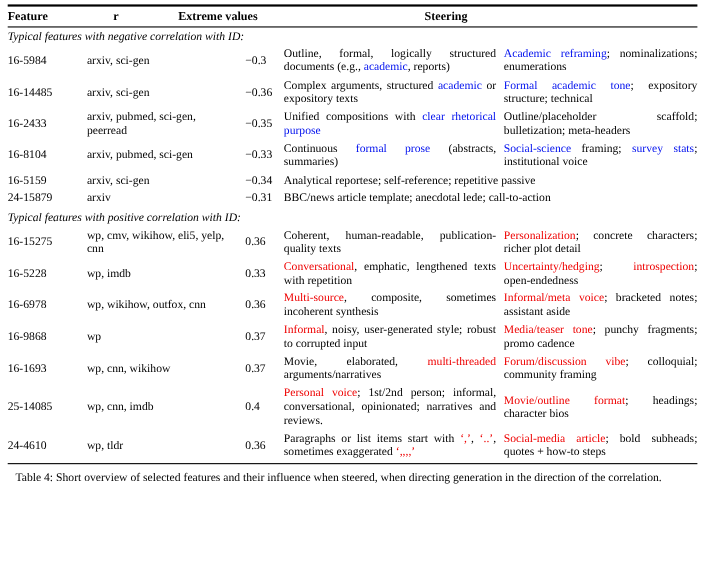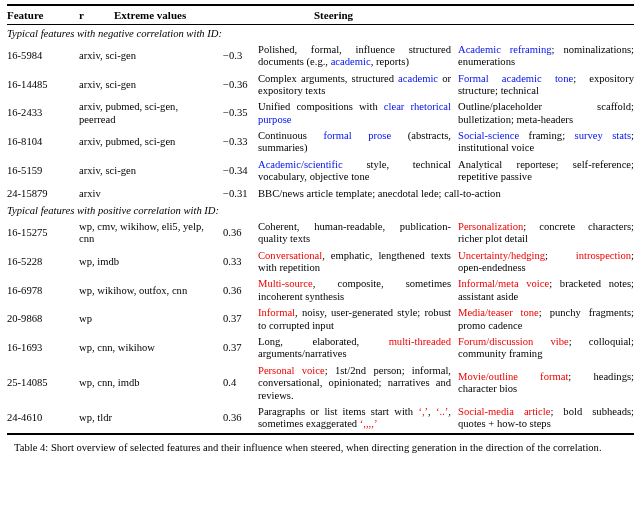--- a/index.html
+++ b/index.html
@@ -7,21 +7,21 @@
   body {
     width: 640px; height: 517px; overflow: hidden;
     font-family: "Liberation Serif", "DejaVu Serif", serif;
     color: #000; font-size: 10.6px; line-height: 1.17;
   }
   .page { padding: 4px 6px 0 7px; }
   .rule { background: #000; }
   .rule.thick { height: 1.6px; }
   .rule.thin  { height: 0.9px; }
   .row { display: flex; align-items: flex-start; }
-  .header-row { padding: 3px 0 3px; font-weight: bold; font-size: 11px; }
+  .header-row { padding: 3px 0 3px; font-weight: bold; font-size: 11px; gap: 24px; }
   .cell { padding-right: 7px; hyphens: auto; -webkit-hyphens: auto; }
   .c-feature  { width: 72px;  flex: none; }
   .c-domain   { width: 144px; flex: none; }
   .c-r        { width: 35px;  flex: none; }
   .c-extreme  { width: 200px; flex: none; text-align: justify; }
   .c-steering { flex: 1; text-align: justify; padding-right: 0; }
   .section-label { font-style: italic; padding: 2.5px 0 2px; }
   .body-row { padding: 1.5px 0 2.5px; align-items: center; }
   .seg-blue { color: var(--blue); }
   .seg-red  { color: var(--red); }
@@ -39,21 +39,21 @@
       <div class="cell c-extreme">Extreme values</div>
       <div class="cell c-steering">Steering</div>
     </div>
     <div class="rule thin"></div>
     <div id="tbody">
         <div class="section-label">Typical features with negative correlation with ID:</div>
         <div class="row body-row">
           <div class="cell c-feature">16-5984</div>
           <div class="cell c-domain">arxiv, sci-gen</div>
           <div class="cell c-r">−0.3</div>
-          <div class="cell c-extreme"><span>Polished, formal, influence structured documents (e.g., </span><span class="seg-blue">academic</span><span>, reports)</span></div>
+          <div class="cell c-extreme"><span>Outline, formal, logically structured documents (e.g., </span><span class="seg-blue">academic</span><span>, reports)</span></div>
           <div class="cell c-steering"><span class="seg-blue">Academic reframing</span><span>; nominalizations; enumerations</span></div>
         </div>
         <div class="row body-row">
           <div class="cell c-feature">16-14485</div>
           <div class="cell c-domain">arxiv, sci-gen</div>
           <div class="cell c-r">−0.36</div>
           <div class="cell c-extreme"><span>Complex arguments, structured </span><span class="seg-blue">academic</span><span> or expository texts</span></div>
           <div class="cell c-steering"><span class="seg-blue">Formal academic tone</span><span>; expository structure; technical</span></div>
         </div>
         <div class="row body-row">
@@ -67,21 +67,20 @@
           <div class="cell c-feature">16-8104</div>
           <div class="cell c-domain">arxiv, pubmed, sci-gen</div>
           <div class="cell c-r">−0.33</div>
           <div class="cell c-extreme"><span>Continuous </span><span class="seg-blue">formal prose</span><span> (abstracts, summaries)</span></div>
           <div class="cell c-steering"><span class="seg-blue">Social-science</span><span> framing; </span><span class="seg-blue">survey stats</span><span>; institutional voice</span></div>
         </div>
         <div class="row body-row">
           <div class="cell c-feature">16-5159</div>
           <div class="cell c-domain">arxiv, sci-gen</div>
           <div class="cell c-r">−0.34</div>
-          <div class="cell c-extreme"><span class="seg-blue">Academic/scientific</span><span> style, technical vocabulary, objective tone</span></div>
           <div class="cell c-steering"><span>Analytical reportese; self-reference; repetitive passive</span></div>
         </div>
         <div class="row body-row">
           <div class="cell c-feature">24-15879</div>
           <div class="cell c-domain">arxiv</div>
           <div class="cell c-r">−0.31</div>
           <div class="cell c-steering"><span>BBC/news article template; anecdotal lede; call-to-action</span></div>
         </div>
         <div class="section-label">Typical features with positive correlation with ID:</div>
         <div class="row body-row">
@@ -99,31 +98,31 @@
           <div class="cell c-steering"><span class="seg-red">Uncertainty/hedging</span><span>; </span><span class="seg-red">introspection</span><span>; open-endedness</span></div>
         </div>
         <div class="row body-row">
           <div class="cell c-feature">16-6978</div>
           <div class="cell c-domain">wp, wikihow, outfox, cnn</div>
           <div class="cell c-r">0.36</div>
           <div class="cell c-extreme"><span class="seg-red">Multi-source</span><span>, composite, sometimes incoherent synthesis</span></div>
           <div class="cell c-steering"><span class="seg-red">Informal/meta voice</span><span>; bracketed notes; assistant aside</span></div>
         </div>
         <div class="row body-row">
-          <div class="cell c-feature">20-9868</div>
+          <div class="cell c-feature">16-9868</div>
           <div class="cell c-domain">wp</div>
           <div class="cell c-r">0.37</div>
           <div class="cell c-extreme"><span class="seg-red">Informal</span><span>, noisy, user-generated style; robust to corrupted input</span></div>
           <div class="cell c-steering"><span class="seg-red">Media/teaser tone</span><span>; punchy fragments; promo cadence</span></div>
         </div>
         <div class="row body-row">
           <div class="cell c-feature">16-1693</div>
           <div class="cell c-domain">wp, cnn, wikihow</div>
           <div class="cell c-r">0.37</div>
-          <div class="cell c-extreme"><span>Long, elaborated, </span><span class="seg-red">multi-threaded</span><span> arguments/narratives</span></div>
+          <div class="cell c-extreme"><span>Movie, elaborated, </span><span class="seg-red">multi-threaded</span><span> arguments/narratives</span></div>
           <div class="cell c-steering"><span class="seg-red">Forum/discussion vibe</span><span>; colloquial; community framing</span></div>
         </div>
         <div class="row body-row">
           <div class="cell c-feature">25-14085</div>
           <div class="cell c-domain">wp, cnn, imdb</div>
           <div class="cell c-r">0.4</div>
           <div class="cell c-extreme"><span class="seg-red">Personal voice</span><span>; 1st/2nd person; informal, conversational, opinionated; narratives and reviews.</span></div>
           <div class="cell c-steering"><span class="seg-red">Movie/outline format</span><span>; headings; character bios</span></div>
         </div>
         <div class="row body-row">

